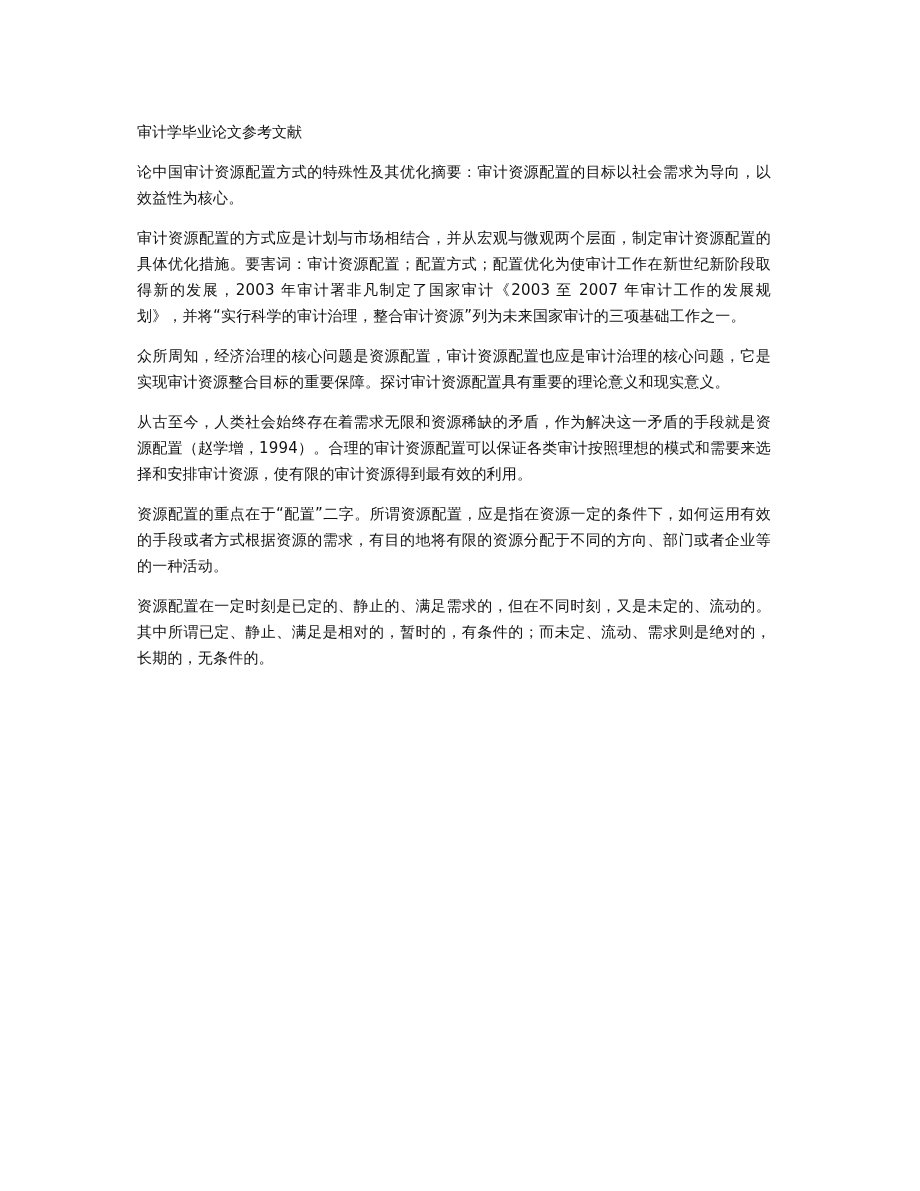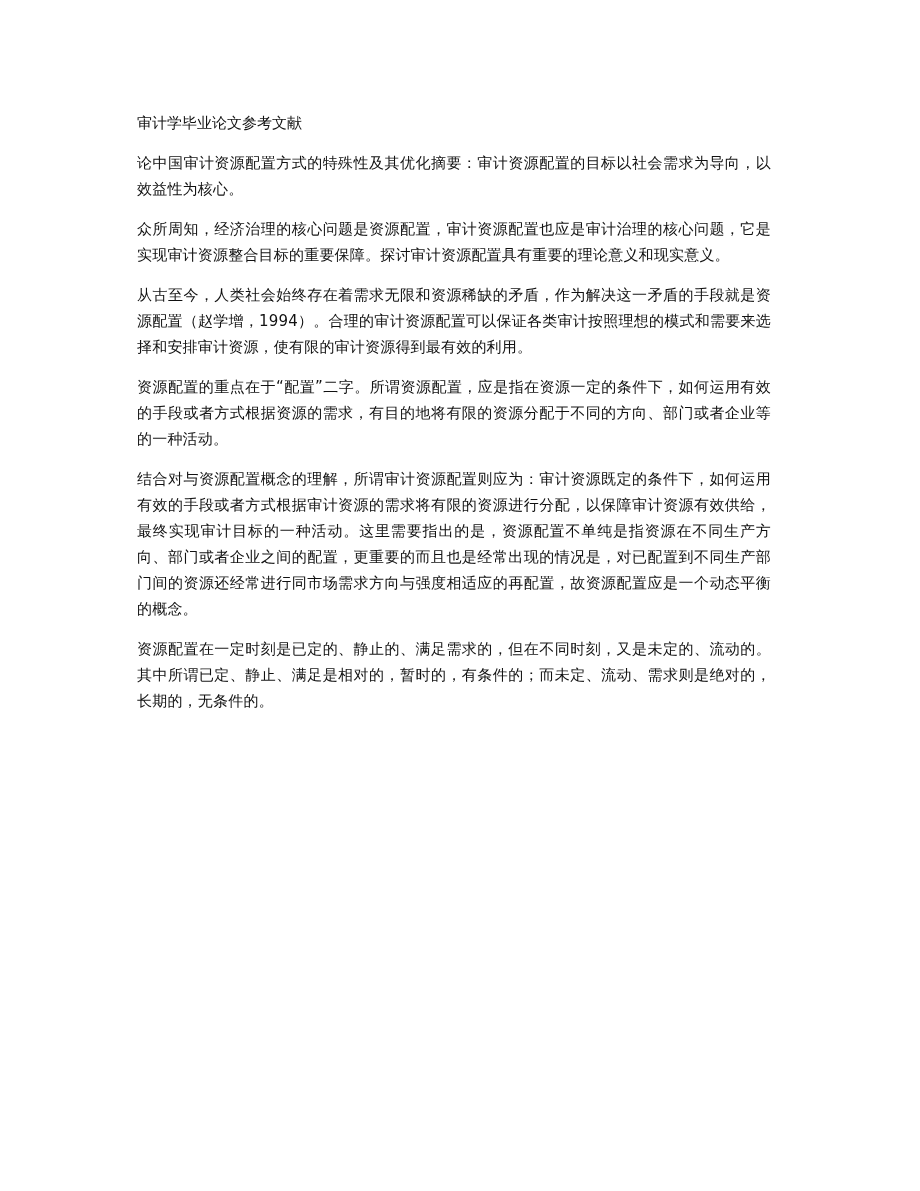--- a/index.html
+++ b/index.html
@@ -17,36 +17,36 @@
     }
     .page {
       position: absolute;
       left: 137px;
       top: 106px;
       width: 650px;
     }
     .heading {
       font-size: 15px;
       line-height: 26px;
-      margin: 4px 0 14px 0;
+      margin: 13px 0 14px 0;
       font-weight: normal;
     }
     .para {
       font-size: 15px;
       line-height: 26px;
       margin: 0 16px 14px 0;
       text-align: justify;
       letter-spacing: 0.2px;
     }
   </style>
 </head>
 <body>
 
 <div class="page">
   <div class="heading">审计学毕业论文参考文献</div>
 
   <p class="para">论中国审计资源配置方式的特殊性及其优化摘要：审计资源配置的目标以社会需求为导向，以效益性为核心。</p>
+  <p class="para">审计资源配置的方式应是计划与市场相结合，并从宏观与微观两个层面，制定审计资源配置的具体优化措施。要害词：审计资源配置；配置方式；配置优化为使审计工作在新世纪新阶段取得新的发展，2003 年审计署非凡制定了国家审计《2003 至 2007 年审计工作的发展规划》，并将“实行科学的审计治理，整合审计资源”列为未来国家审计的三项基础工作之一。</p>
   <p class="para">众所周知，经济治理的核心问题是资源配置，审计资源配置也应是审计治理的核心问题，它是实现审计资源整合目标的重要保障。探讨审计资源配置具有重要的理论意义和现实意义。</p>
   <p class="para">从古至今，人类社会始终存在着需求无限和资源稀缺的矛盾，作为解决这一矛盾的手段就是资源配置（赵学增，1994）。合理的审计资源配置可以保证各类审计按照理想的模式和需要来选择和安排审计资源，使有限的审计资源得到最有效的利用。</p>
   <p class="para">资源配置的重点在于“配置”二字。所谓资源配置，应是指在资源一定的条件下，如何运用有效的手段或者方式根据资源的需求，有目的地将有限的资源分配于不同的方向、部门或者企业等的一种活动。</p>
-  <p class="para">结合对与资源配置概念的理解，所谓审计资源配置则应为：审计资源既定的条件下，如何运用有效的手段或者方式根据审计资源的需求将有限的资源进行分配，以保障审计资源有效供给，最终实现审计目标的一种活动。这里需要指出的是，资源配置不单纯是指资源在不同生产方向、部门或者企业之间的配置，更重要的而且也是经常出现的情况是，对已配置到不同生产部门间的资源还经常进行同市场需求方向与强度相适应的再配置，故资源配置应是一个动态平衡的概念。</p>
   <p class="para">资源配置在一定时刻是已定的、静止的、满足需求的，但在不同时刻，又是未定的、流动的。其中所谓已定、静止、满足是相对的，暂时的，有条件的；而未定、流动、需求则是绝对的，长期的，无条件的。</p>
 </div>
 
 </body></html>

